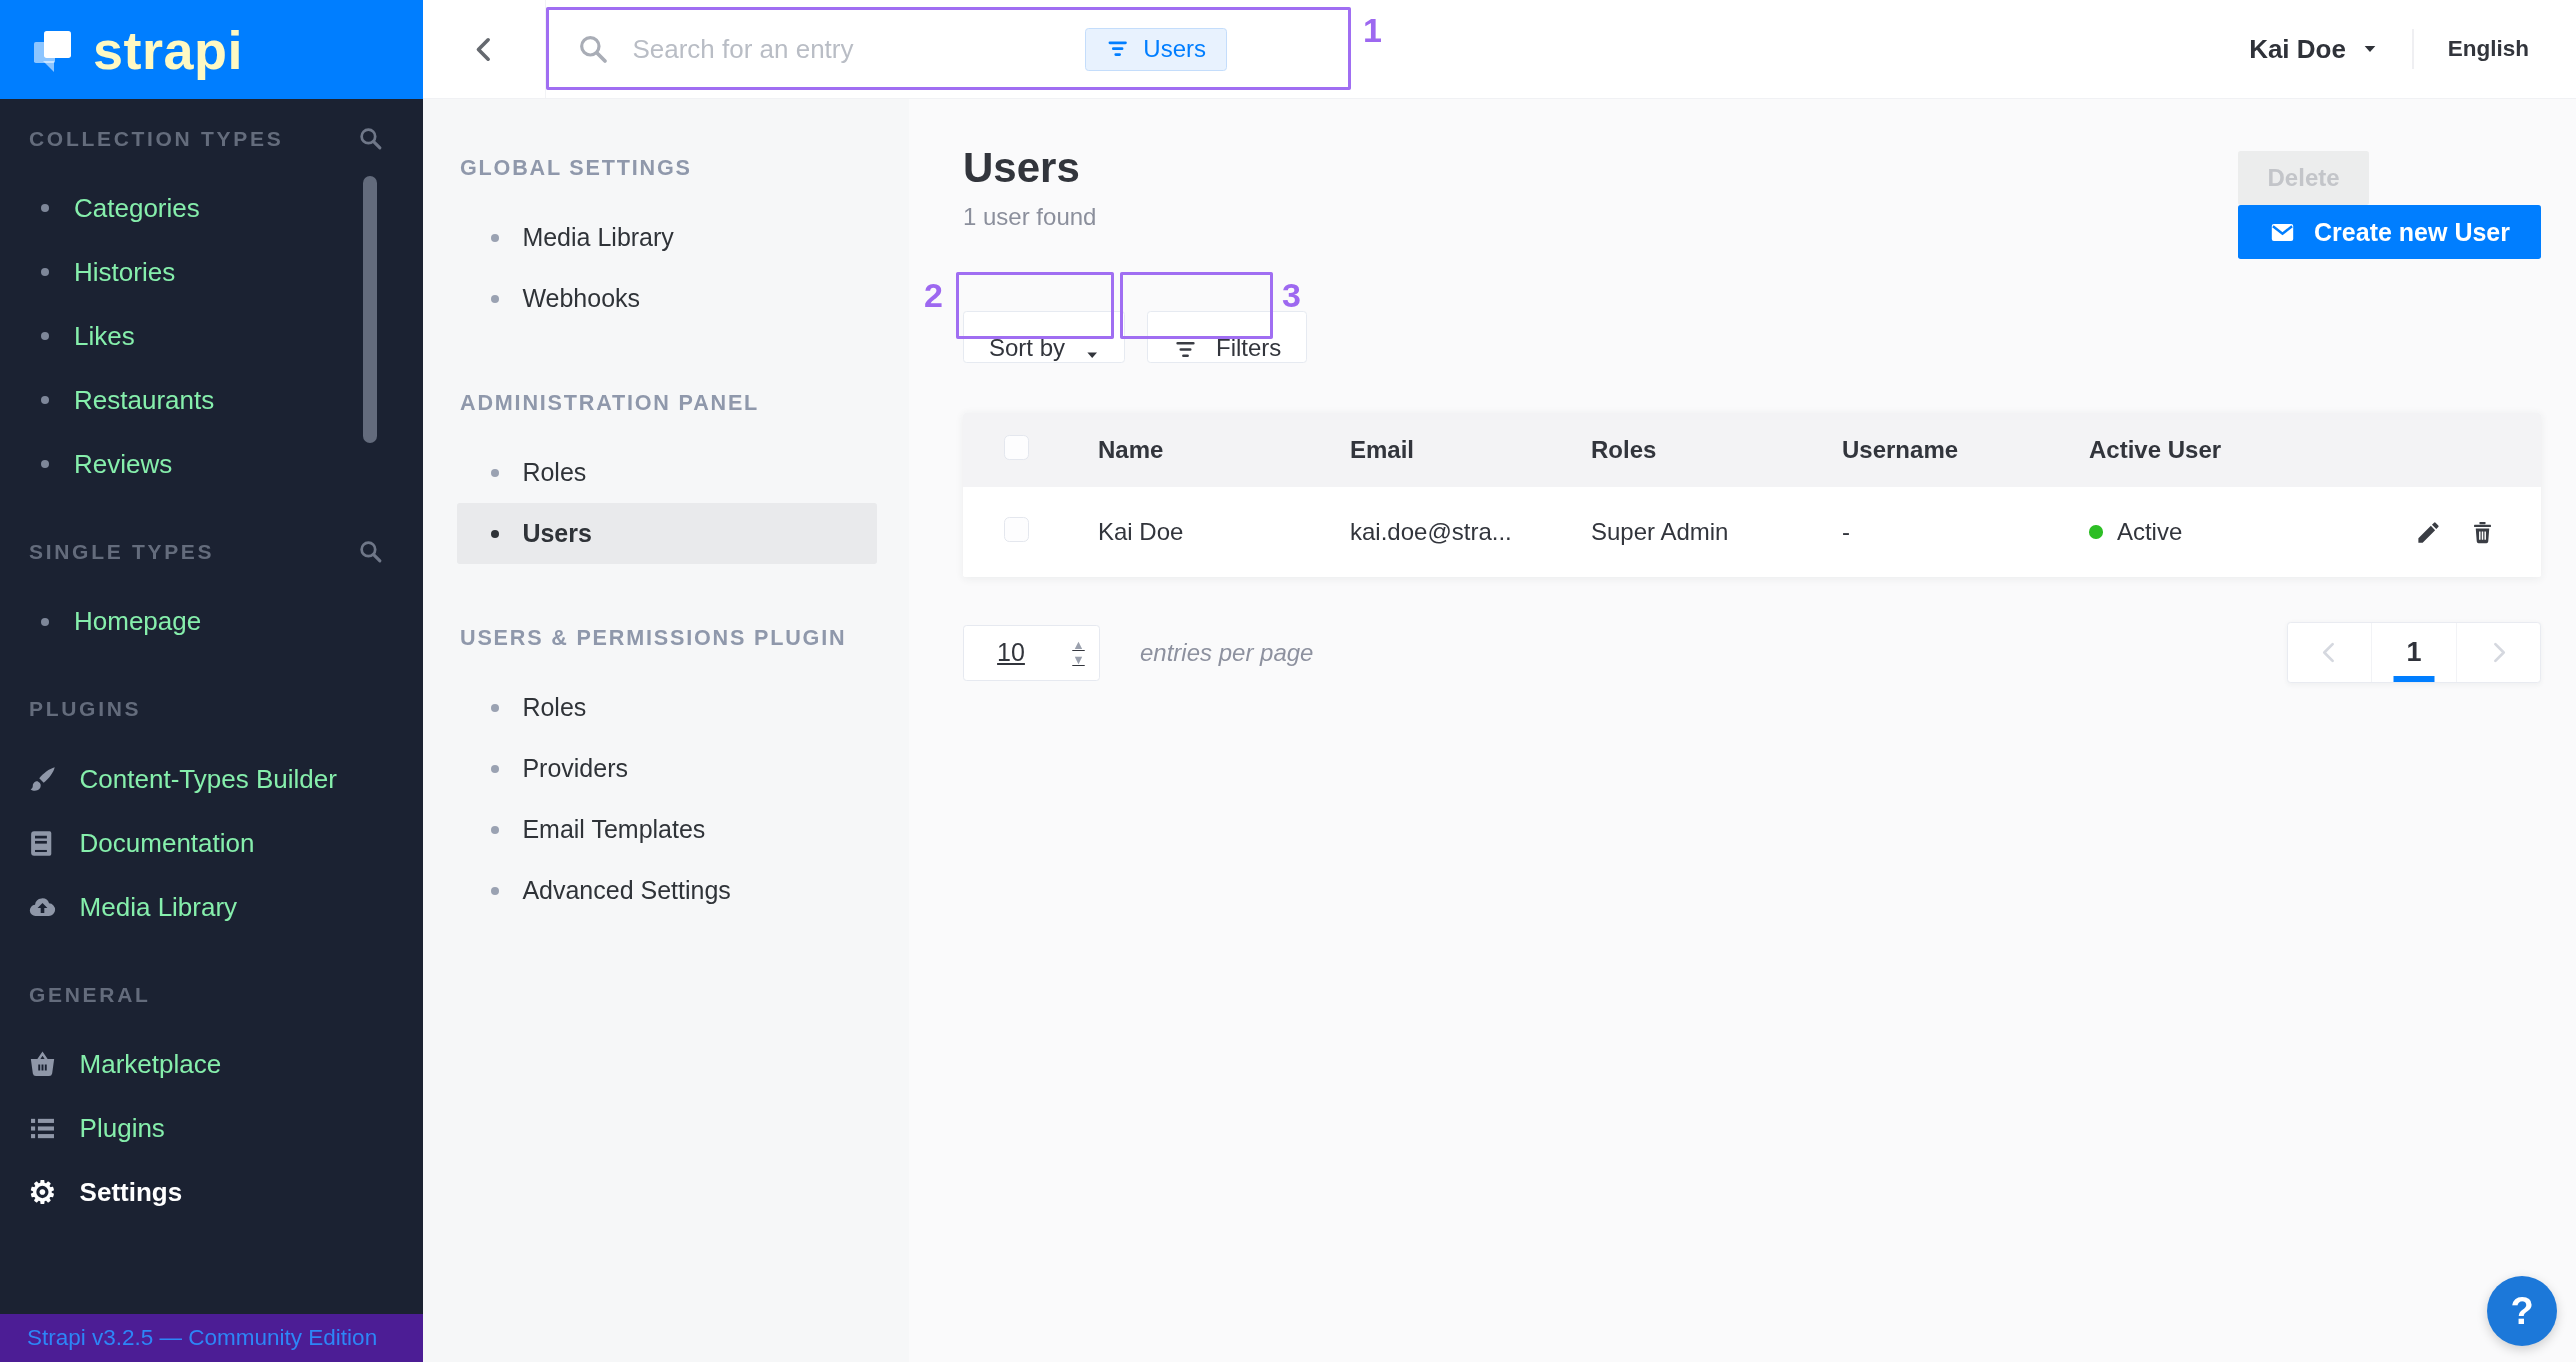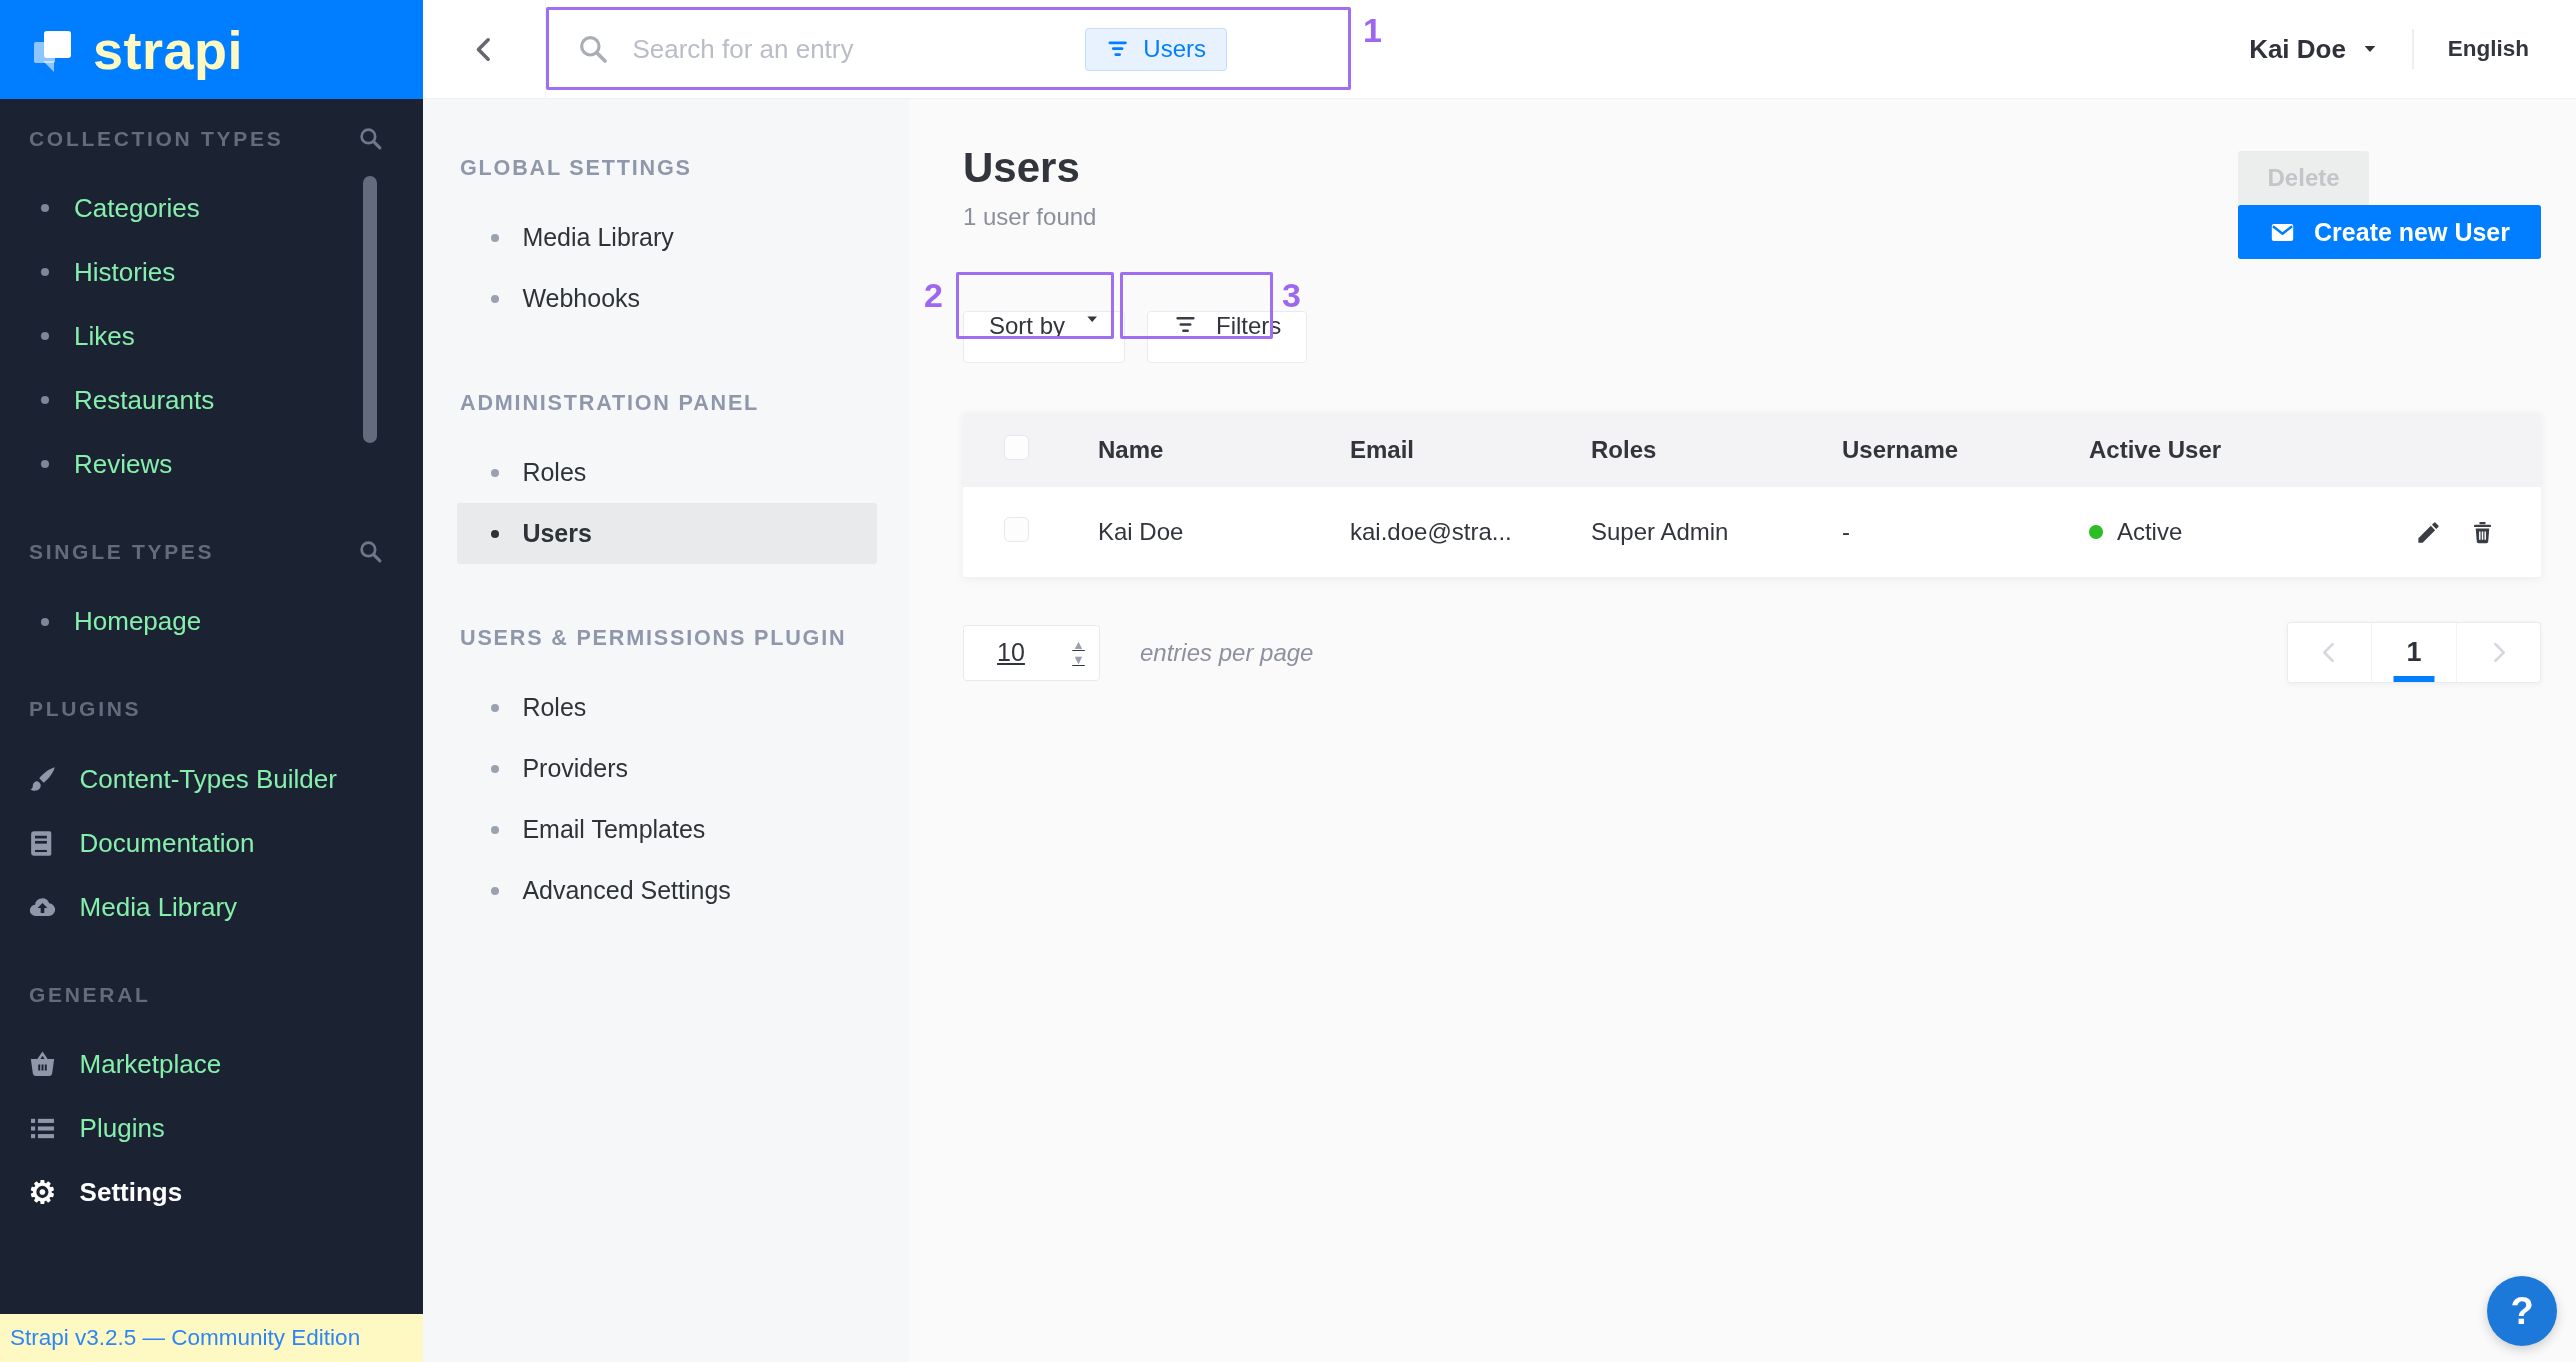--- a/index.html
+++ b/index.html
@@ -26,22 +26,22 @@
               color: #646c7c; font-size: 21px; font-weight: bold; letter-spacing: 2.7px; }
   .nav-head .hd-search { width: 25px; height: 25px; color: #6f7788; cursor: pointer; }
   .nav-item { display: flex; align-items: center; height: 64px; padding-left: 41px; font-size: 26px; color: #86efac; cursor: pointer; }
   .nav-item .bullet { width: 8px; height: 8px; border-radius: 50%; background: #7e8799; margin-right: 25px; flex: none; }
   .nav-item.icon-item { padding-left: 27px; }
   .nav-item .ic { width: 31px; height: 31px; margin-right: 21.6px; color: #8era0; color: #8f97a8; flex: none; display: flex; align-items: center; justify-content: center; }
   .nav-item.active { color: #ffffff; font-weight: bold; }
   .nav-item.active .ic { color: #ffffff; }
   .gear-glyph { font-size: 31px; line-height: 1; }
   .scroll-thumb { position: absolute; right: 46px; top: 176px; width: 14.4px; height: 267px; border-radius: 7.2px; background: #636b7c; }
-  .sidebar-footer { position: absolute; left: 0; bottom: 0; width: 423px; height: 48px; background: #fef9c3;
-                    display: flex; align-items: center; padding-left: 10px; }
+  .sidebar-footer { position: absolute; left: 0; bottom: 0; width: 423px; height: 48px; background: #4c1d95;
+                    display: flex; align-items: center; padding-left: 27px; }
   .sidebar-footer a { font-size: 22.5px; color: #2d86f7; text-decoration: none; }
 
   
   #topbar { position: absolute; left: 423px; top: 0; width: 2153px; height: 99px; background: #ffffff;
             border-bottom: 1.8px solid #f0f1f4; display: flex; align-items: stretch; }
   .back-btn { width: 123px; border-right: 1.8px solid #f2f3f6; display: flex; align-items: center; justify-content: center; color: #65696f; cursor: pointer; }
   .back-btn svg { width: 29px; height: 29px; }
   .searchzone { width: 712px; display: flex; align-items: center; padding: 0 31px; }
   .searchzone .sz-icon { width: 32px; height: 32px; color: #a9adb6; margin-right: 23.4px; flex: none; }
   .searchzone input { flex: 1; border: none; outline: none; background: transparent; font-family: "Liberation Sans", sans-serif;
@@ -75,21 +75,21 @@
   .page-sub { font-size: 24px; color: #8b8f9c; margin-top: 10.8px; }
   .head-actions { display: flex; align-items: flex-start; margin-top: 7.2px; flex-direction: column; }
   .btn-delete { width: 131px; height: 54px; background: #eceded; color: #c3c5c9; font-size: 24px; font-weight: bold;
                 border: none; border-radius: 2.7px; margin-right: 14.4px; font-family: "Liberation Sans", sans-serif; cursor: default; }
   .btn-create { height: 54px; padding: 0 31px; background: #007eff; color: #fff; font-size: 25px; font-weight: bold;
                 border: none; border-radius: 2.7px; display: flex; align-items: center; font-family: "Liberation Sans", sans-serif; cursor: pointer; }
   .btn-create .mail-ic { width: 27px; height: 27px; margin-right: 18px; }
 
   .filters-row { display: flex; margin-top: 52px; }
   .btn-light { height: 52px; background: #fff; border: 1.8px solid #e6eaf1; border-radius: 3.6px; font-size: 24px; color: #32353c;
-               display: flex; align-items: flex-start; padding: 0 25px; font-family: "Liberation Sans", sans-serif; cursor: pointer; }
+               display: flex; align-items: flex-end; padding: 0 25px; font-family: "Liberation Sans", sans-serif; cursor: pointer; }
   .btn-sort .sort-caret { width: 14.4px; height: 14.4px; margin-left: 20px; color: #32353c; }
   .btn-filters { margin-left: 21.6px; }
   .btn-filters .filter-ic { width: 25px; height: 25px; margin-right: 18px; color: #3a3d44; }
 
   .table { margin-top: 50px; background: #fff; border-radius: 2.7px; box-shadow: 0 1.8px 9px rgba(40,50,60,.07); }
   .t-grid { display: grid; grid-template-columns: 135px 252px 241px 251px 247px 1fr 135px; align-items: center; }
   .t-head { height: 74px; background: #f3f3f5; font-size: 24px; font-weight: bold; color: #32353c; border-radius: 2.7px 2.7px 0 0; }
   .t-row { height: 90px; background: #fff; font-size: 24px; color: #32353c; border-radius: 0 0 2.7px 2.7px; cursor: pointer; }
   .cb { width: 25px; height: 25px; border: 1.8px solid #e4e7ee; border-radius: 5.4px; background: #fdfdfe; margin-left: 41px; cursor: pointer; }
   .cell-active { display: flex; align-items: center; }

